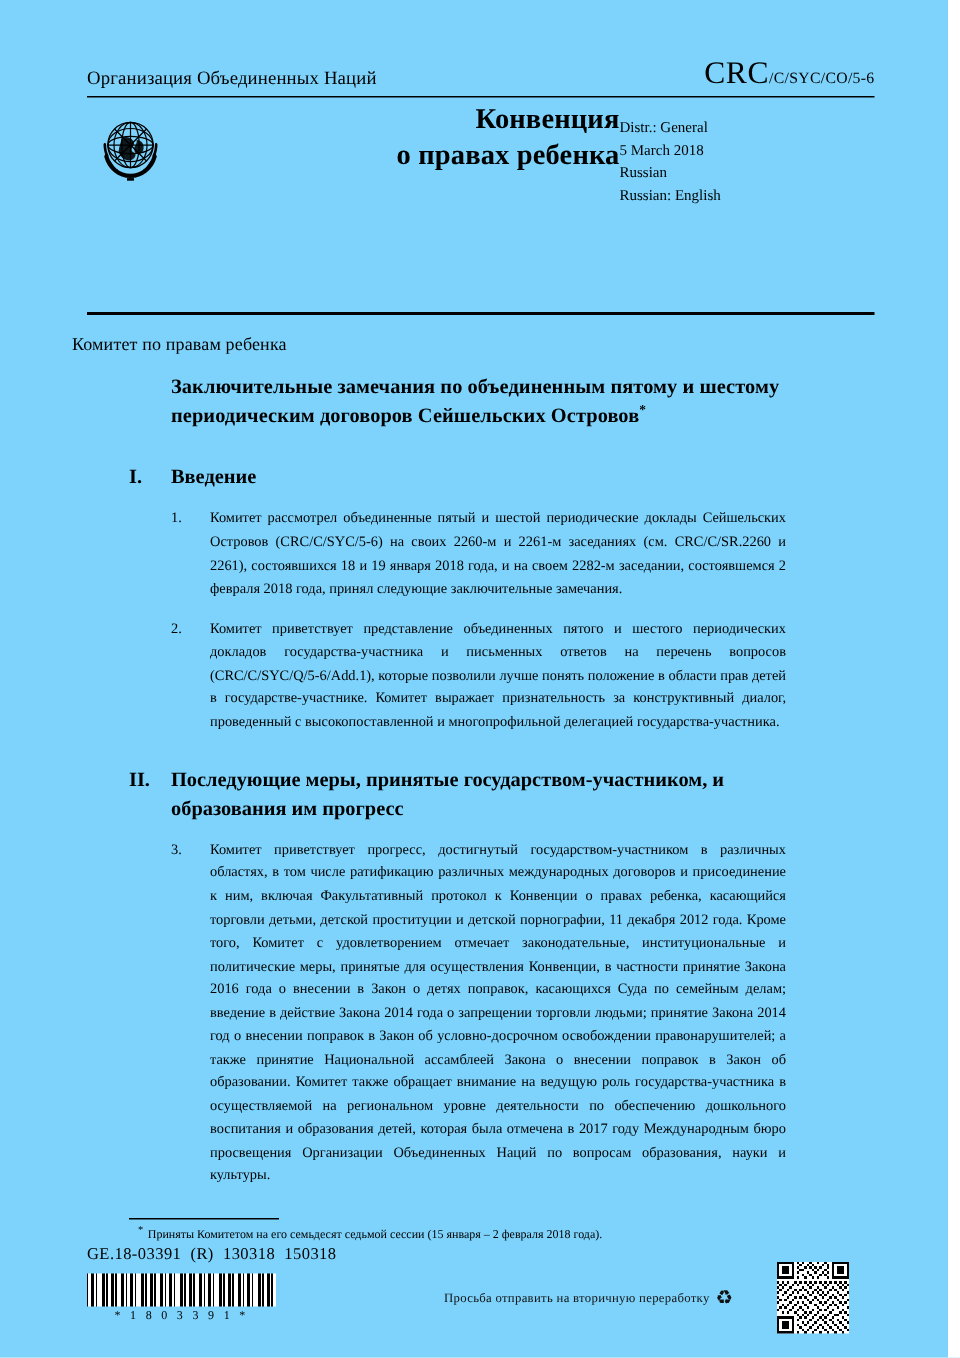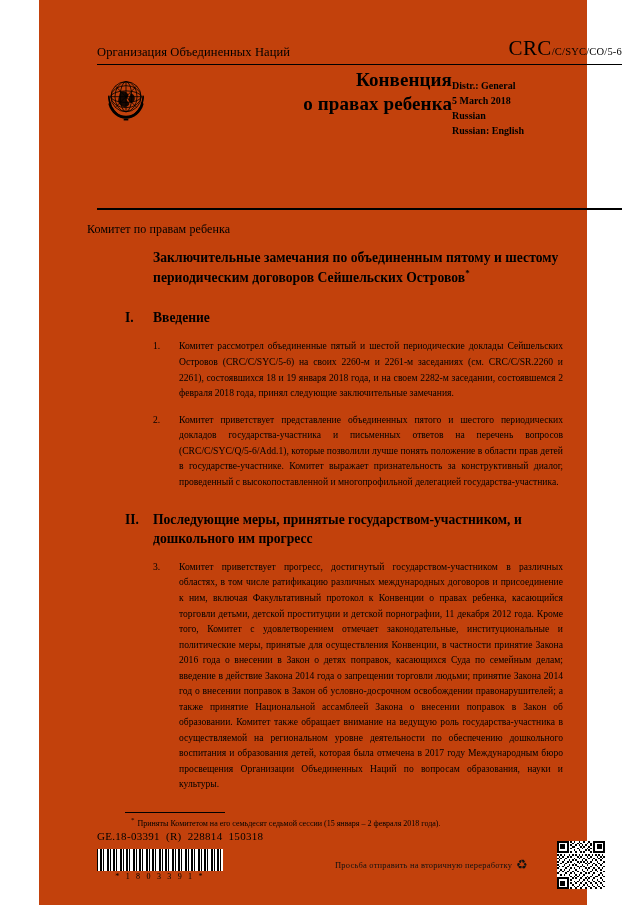--- a/index.html
+++ b/index.html
@@ -12,24 +12,23 @@
     height: 905px;
     position: relative;
     font-family: "Liberation Serif", "DejaVu Serif", serif;
     color: #000000;
     overflow: hidden;
   }
 
   .page {
     position: absolute;
     left: 0; top: 0;
-    width: 548px;
+    width: 632px;
     height: 905px;
-    background: #c2410c;
-    margin-left: 39px;
+    background: #7dd3fc;
   }
 
   
   .masthead {
     position: absolute;
     left: 58px;
     top: 36px;
     width: 525px;
   }
   .masthead-row {
@@ -85,21 +84,20 @@
     letter-spacing: 0.1px;
     padding-top: 2px;
     text-align: right;
   }
   .distr-box {
     width: 170px;
     flex: 0 0 170px;
     font-size: 10px;
     line-height: 1.5;
     padding-top: 12px;
-    font-weight: bold;
   }
 
   .rule-thick {
     position: absolute;
     left: 58px;
     top: 208px;
     width: 525px;
     border-top: 2.2px solid #000;
   }
 
@@ -329,36 +327,36 @@
       <div class="para-text">Комитет рассмотрел объединенные пятый и шестой периодические доклады Сейшельских Островов (CRC/C/SYC/5-6) на своих 2260-м и 2261-м заседаниях (см. CRC/C/SR.2260 и 2261), состоявшихся 18 и 19 января 2018 года, и на своем 2282-м заседании, состоявшемся 2 февраля 2018 года, принял следующие заключительные замечания.</div>
     </div>
 
     <div class="para">
       <div class="para-num">2.</div>
       <div class="para-text">Комитет приветствует представление объединенных пятого и шестого периодических докладов государства-участника и письменных ответов на перечень вопросов (CRC/C/SYC/Q/5-6/Add.1), которые позволили лучше понять положение в области прав детей в государстве-участнике. Комитет выражает признательность за конструктивный диалог, проведенный с высокопоставленной и многопрофильной делегацией государства-участника.</div>
     </div>
 
     <div class="section">
       <div class="section-num">II.</div>
-      <div class="section-title">Последующие меры, принятые государством-участником, и дошкольного им прогресс</div>
+      <div class="section-title">Последующие меры, принятые государством-участником, и образования им прогресс</div>
     </div>
 
     <div class="para">
       <div class="para-num">3.</div>
       <div class="para-text">Комитет приветствует прогресс, достигнутый государством-участником в различных областях, в том числе ратификацию различных международных договоров и присоединение к ним, включая Факультативный протокол к Конвенции о правах ребенка, касающийся торговли детьми, детской проституции и детской порнографии, 11 декабря 2012 года. Кроме того, Комитет с удовлетворением отмечает законодательные, институциональные и политические меры, принятые для осуществления Конвенции, в частности принятие Закона 2016 года о внесении в Закон о детях поправок, касающихся Суда по семейным делам; введение в действие Закона 2014 года о запрещении торговли людьми; принятие Закона 2014 год о внесении поправок в Закон об условно-досрочном освобождении правонарушителей; а также принятие Национальной ассамблеей Закона о внесении поправок в Закон об образовании. Комитет также обращает внимание на ведущую роль государства-участника в осуществляемой на региональном уровне деятельности по обеспечению дошкольного воспитания и образования детей, которая была отмечена в 2017 году Международным бюро просвещения Организации Объединенных Наций по вопросам образования, науки и культуры.</div>
     </div>
 
   </div>
 
   <div class="footnote-rule"></div>
   <div class="footnote">
     <span class="fn-mark">*</span><span>Приняты Комитетом на его семьдесят седьмой сессии (15 января – 2 февраля 2018 года).</span>
   </div>
 
-  <div class="job-number">GE.18-03391  (R)  228814  150318</div>
+  <div class="job-number">GE.18-03391  (R)  130318  150318</div>
 
   <div class="barcode-wrap">
     <div class="barcode"></div>
     <div class="barcode-text">* 1 8 0 3 3 9 1 *</div>
   </div>
 
   <div class="recycle-line">
     <span>Просьба отправить на вторичную переработку</span>
     <span class="recycle-glyph">♻</span>
   </div>

